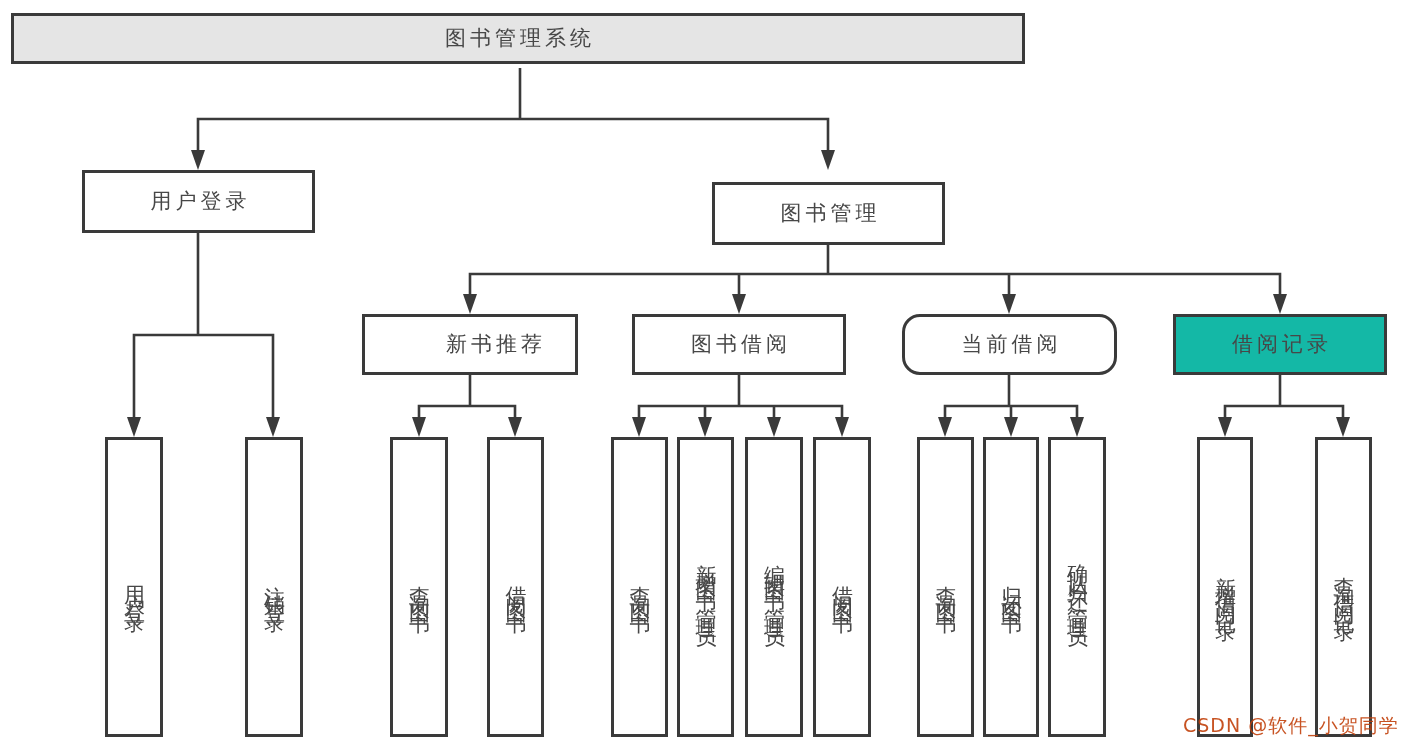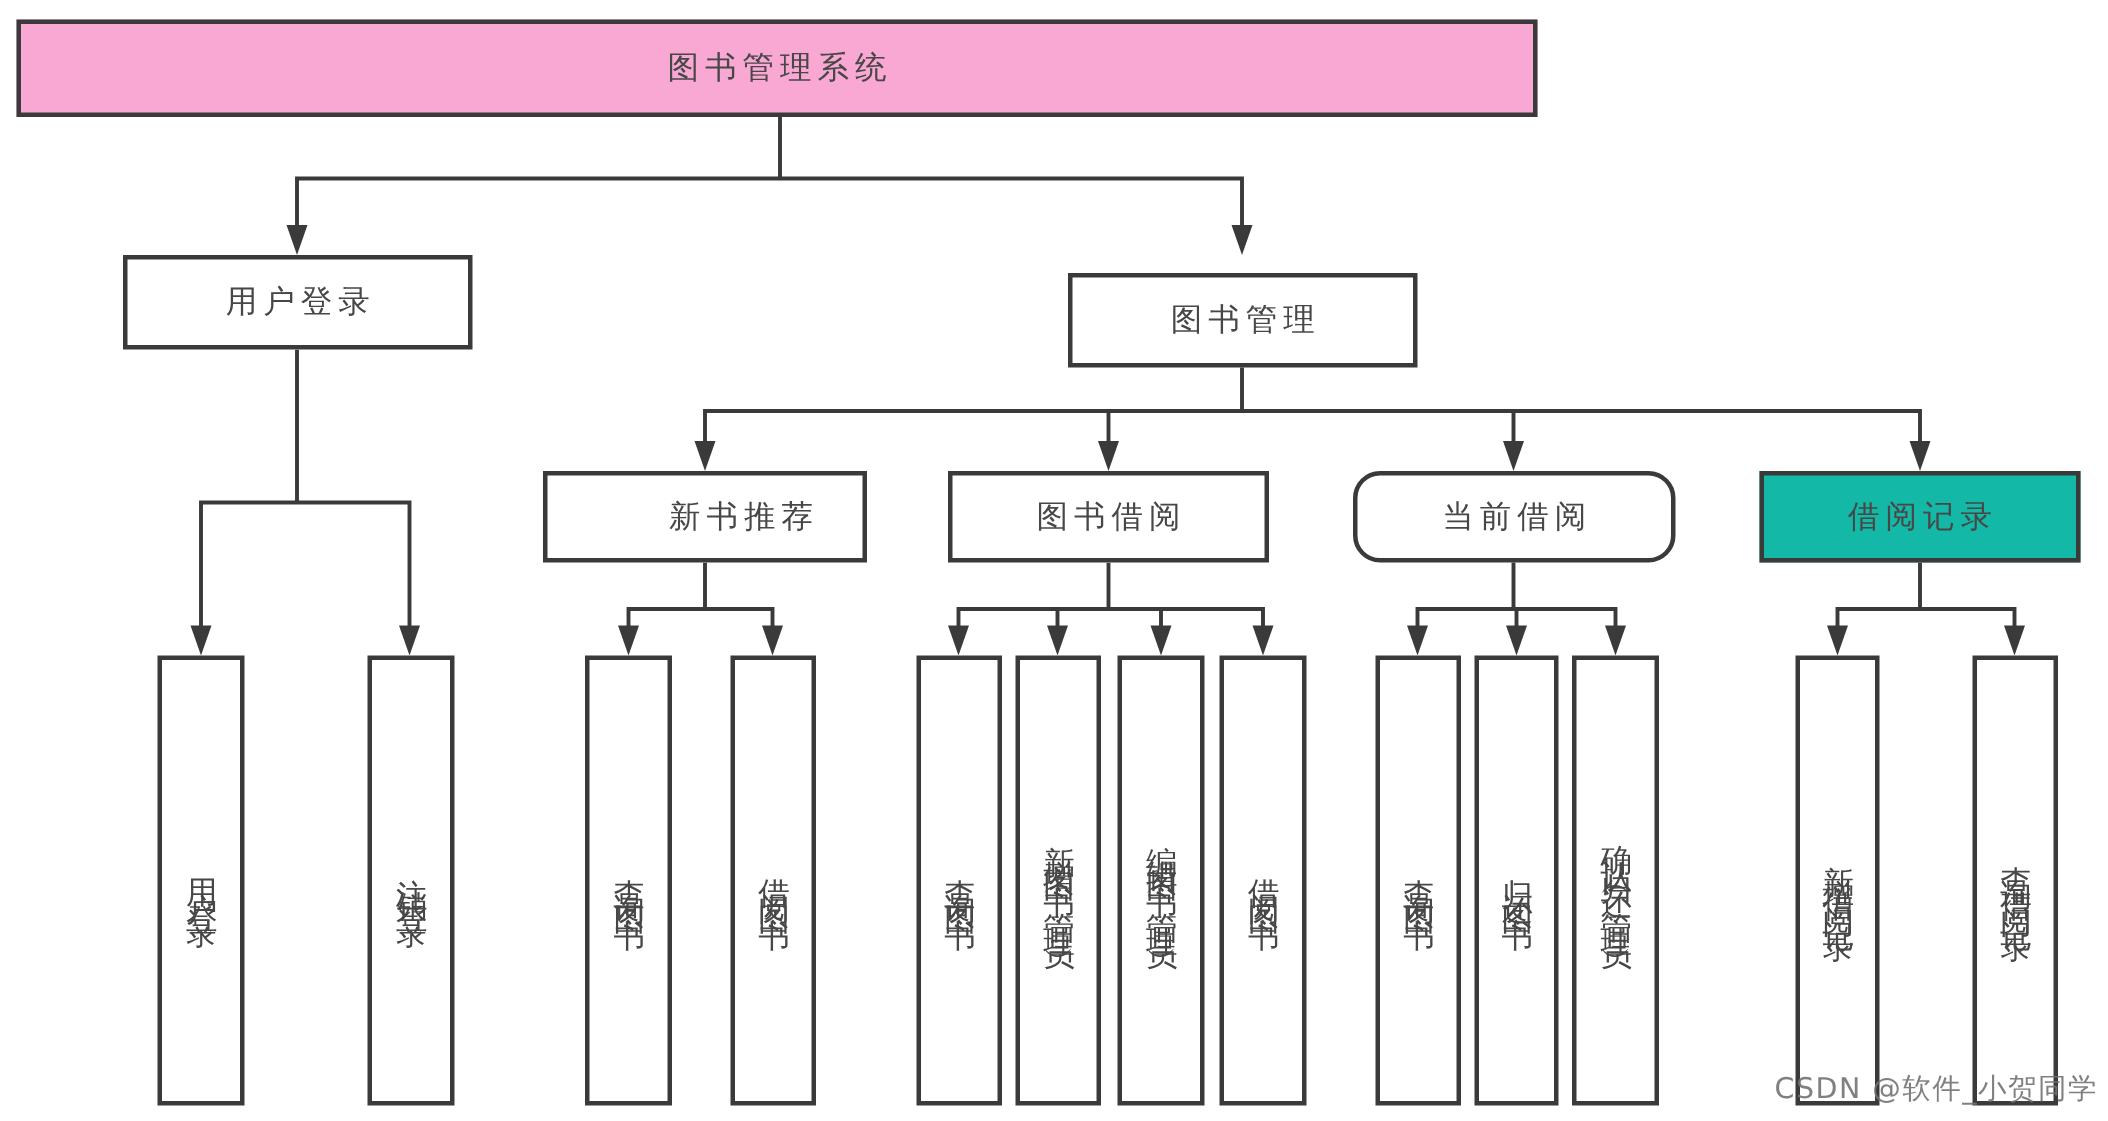--- a/index.html
+++ b/index.html
@@ -84,21 +84,21 @@
       <polygon points="835,417 849,417 842,437" fill="#3a3a3a"></polygon>
       <path d="M 1009 375 V 406 M 943.7 406 H 1078.3 M 945 406 V 429 M 1011 406 V 429 M 1077 406 V 429" fill="none" stroke="#3a3a3a" stroke-width="2.6"></path>
       <polygon points="938,417 952,417 945,437" fill="#3a3a3a"></polygon>
       <polygon points="1004,417 1018,417 1011,437" fill="#3a3a3a"></polygon>
       <polygon points="1070,417 1084,417 1077,437" fill="#3a3a3a"></polygon>
       <path d="M 1280 375 V 406 M 1223.7 406 H 1344.3 M 1225 406 V 429 M 1343 406 V 429" fill="none" stroke="#3a3a3a" stroke-width="2.6"></path>
       <polygon points="1218,417 1232,417 1225,437" fill="#3a3a3a"></polygon>
       <polygon points="1336,417 1350,417 1343,437" fill="#3a3a3a"></polygon>
     </svg>
   <div id="nodes">
-      <div class="node h" style="left: 11px; top: 13px; width: 1014px; height: 65px; background: #f9a8d4;">
+      <div class="node h" style="left: 11px; top: 13px; width: 1014px; height: 51px; background: #e5e5e5;">
         <span class="lbl">图书管理系统</span>
       </div>
       <div class="node h" style="left: 82px; top: 170px; width: 233px; height: 63px; background: rgb(255, 255, 255);">
         <span class="lbl">用户登录</span>
       </div>
       <div class="node h" style="left: 712px; top: 170px; width: 233px; height: 63px; background: rgb(255, 255, 255); margin-top: 12px;">
         <span class="lbl">图书管理</span>
       </div>
       <div class="node h" style="left: 362px; top: 314px; width: 216px; height: 61px; background: rgb(255, 255, 255); padding-left: 48px;">
         <span class="lbl">新书推荐</span>
@@ -145,14 +145,14 @@
       <div class="node v" style="left: 1048px; top: 437px; width: 58px; height: 300px; background: rgb(255, 255, 255);">
         <span class="lbl">确认归还（管理员）</span>
       </div>
       <div class="node v" style="left: 1197px; top: 437px; width: 56px; height: 300px; background: rgb(255, 255, 255);">
         <span class="lbl">新增借阅记录</span>
       </div>
       <div class="node v" style="left: 1315px; top: 437px; width: 57px; height: 300px; background: rgb(255, 255, 255);">
         <span class="lbl">查询借阅记录</span>
       </div>
     </div>
-  <div id="watermark" style="color: #737373;">CSDN @软件_小贺同学</div>
+  <div id="watermark" style="color: #c2410c;">CSDN @软件_小贺同学</div>
 </div>
 
 </body></html>

